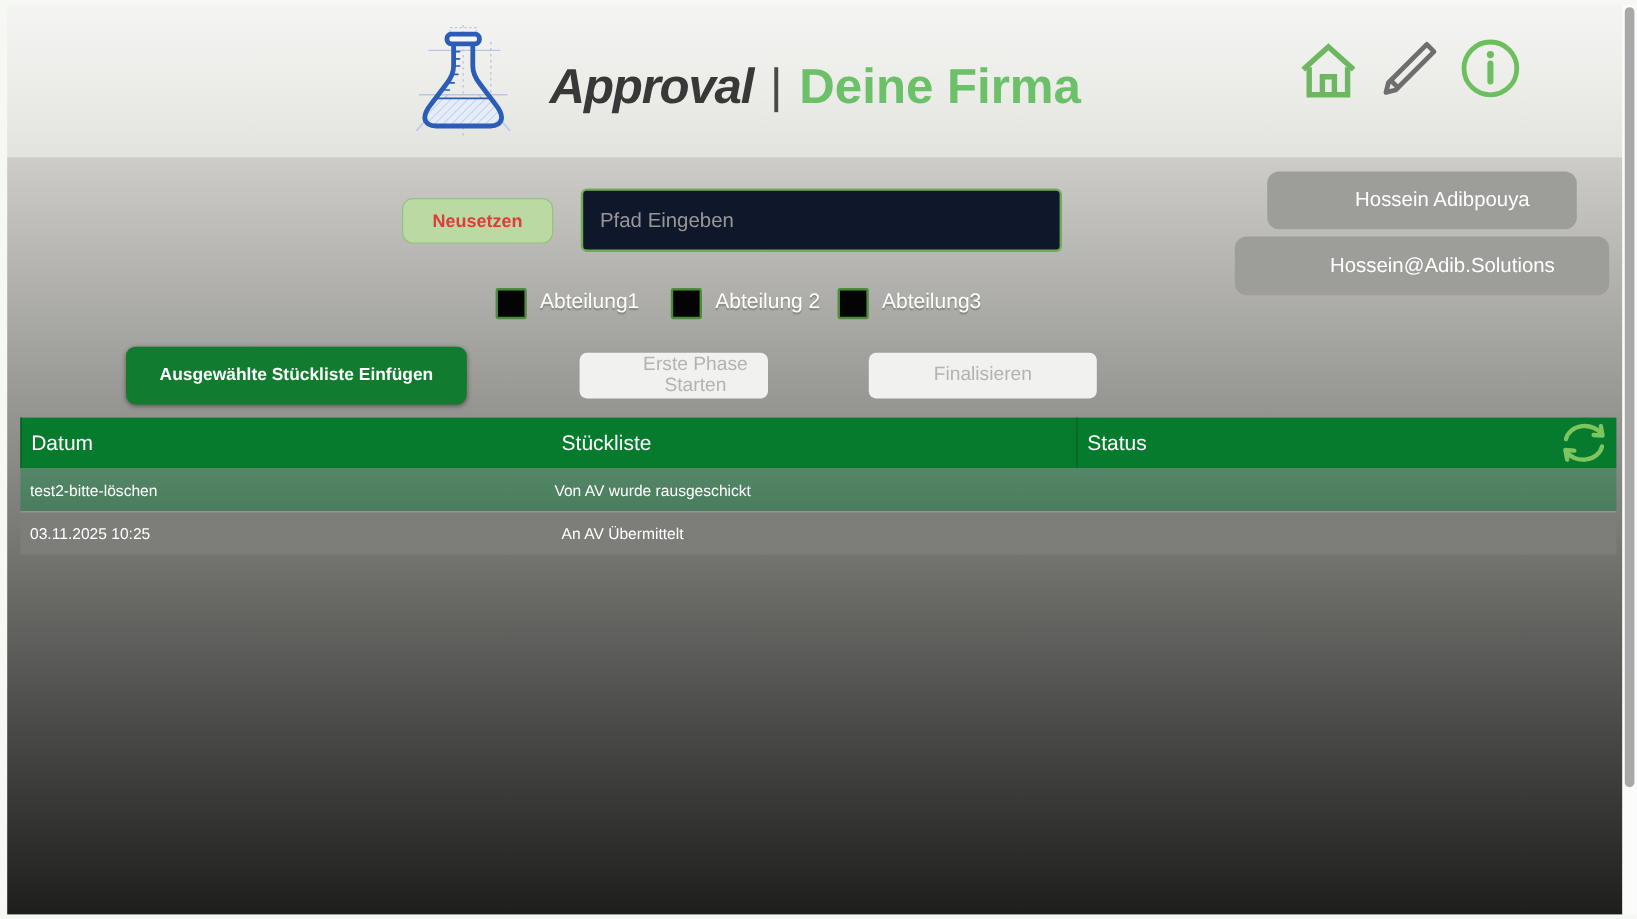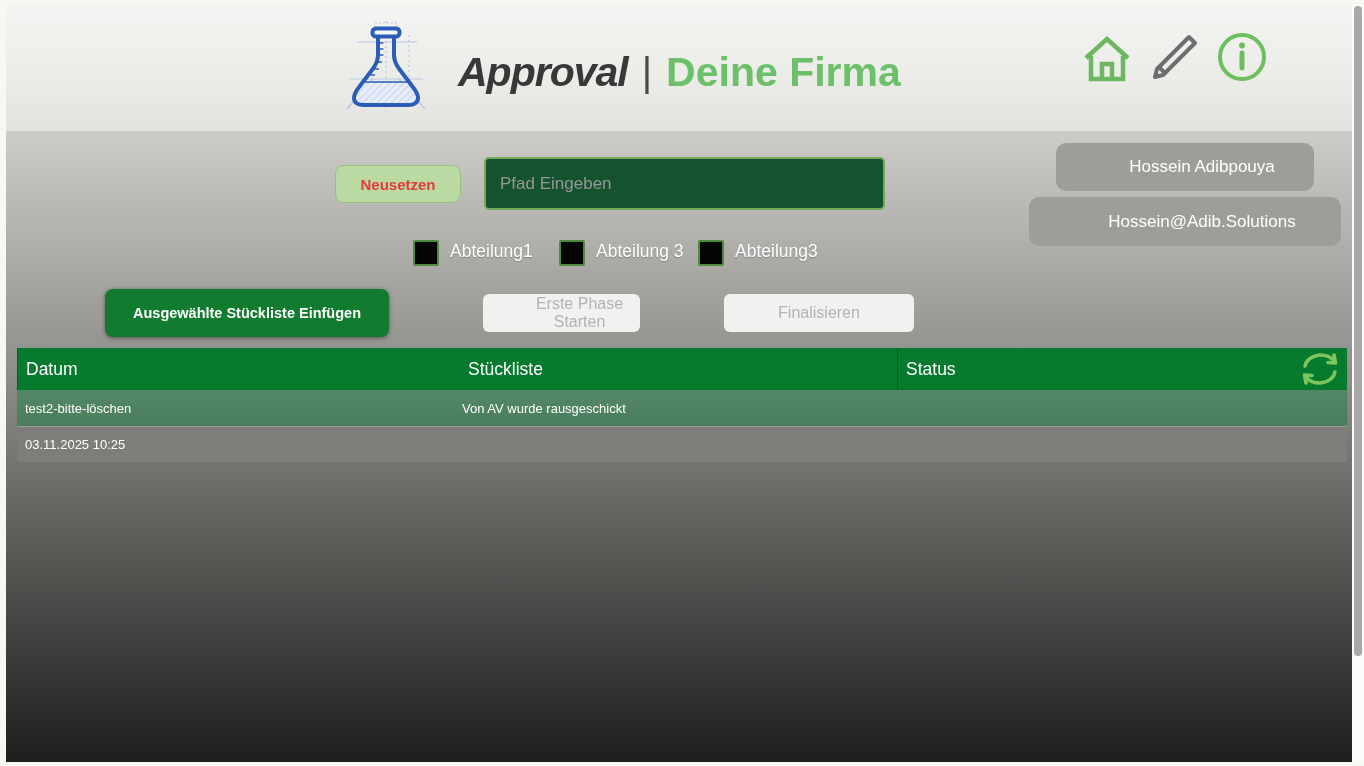--- a/index.html
+++ b/index.html
@@ -28,21 +28,21 @@
   .hicon.home { left:1082px; top:32px; }
   .hicon.pencil { left:1146px; top:28px; }
   .hicon.info { left:1216px; top:31px; }
 
   
   .btn-reset { position:absolute; left:335px; top:165px; width:126px; height:38px;
                background:#bad9a3; border:1px solid #94c478; border-radius:9px;
                color:#e13b3b; font-weight:bold; font-size:15px;
                display:flex; align-items:center; justify-content:center; cursor:pointer; }
   .path-input { position:absolute; left:484px; top:157px; width:401px; height:53px;
-                background:#14532d; border:2px solid #73aa56; border-radius:5px;
+                background:#0f172a; border:2px solid #73aa56; border-radius:5px;
                 color:#dddddd; font-size:17px; padding:0 14px;
                 font-family:"Liberation Sans", sans-serif; outline:none; }
   .path-input::placeholder { color:#979797; opacity:1; }
   .pill { position:absolute; background:#9d9d9a; border-radius:10px; color:#ffffff;
           font-size:17px; display:flex; align-items:center; justify-content:center; cursor:pointer;padding-left:34px; }
   .pill.name  { left:1056px; top:143px; width:258px; height:48px; }
   .pill.email { left:1029px; top:197px; width:312px; height:49px; }
 
   
   .cb { position:absolute; width:26px; height:26px; top:240px; background:#040404;
@@ -145,21 +145,21 @@
   </svg>
 
   <div class="btn-reset">Neusetzen</div>
   <input class="path-input" type="text" placeholder="Pfad Eingeben" style="">
   <div class="pill name">Hossein Adibpouya</div>
   <div class="pill email">Hossein@Adib.Solutions</div>
 
   <div class="cb" style="left:413px"></div>
   <div class="cb-label" style="left:450px">Abteilung1</div>
   <div class="cb" style="left:559px"></div>
-  <div class="cb-label" style="left:596px">Abteilung 3</div>
+  <div class="cb-label" style="left:596px">Abteilung 2</div>
   <div class="cb" style="left:698px"></div>
   <div class="cb-label" style="left:735px">Abteilung3</div>
 
   <button class="btn-insert">Ausgewählte Stückliste Einfügen</button>
   <button class="btn-ghost btn-phase">Erste Phase Starten</button>
   <button class="btn-ghost btn-final">Finalisieren</button>
 
   <div class="thead">
     <div class="th c2">Datum</div>
     <div class="th c1">Stückliste</div>
@@ -175,18 +175,19 @@
       </svg>
     </div>
   </div>
 
   <div class="trow r0">
     <div class="td c1">test2-bitte-löschen</div>
     <div class="td c3">Von AV wurde rausgeschickt</div>
   </div>
   <div class="trow r1">
     <div class="td c2">03.11.2025 10:25</div>
+    <div class="td c3">An AV Übermittelt</div>
   </div>
 
   <div class="scroll-track">
     <div class="scroll-thumb"></div>
   </div>
 </div>
 
 </body></html>

